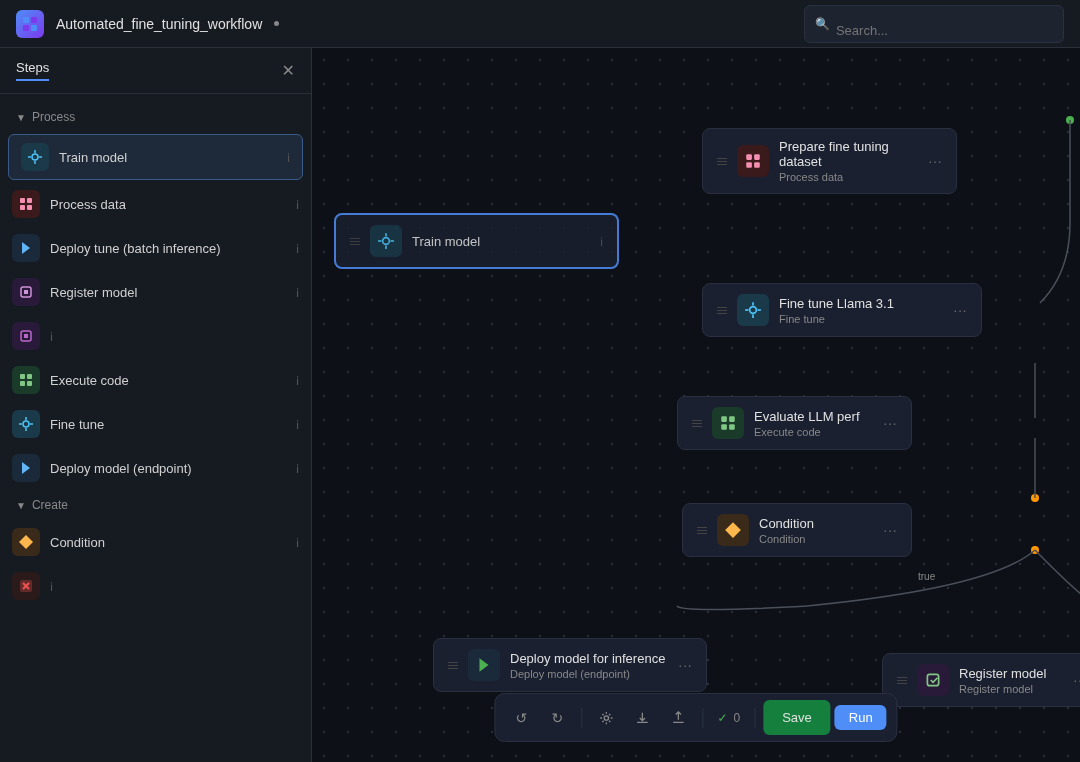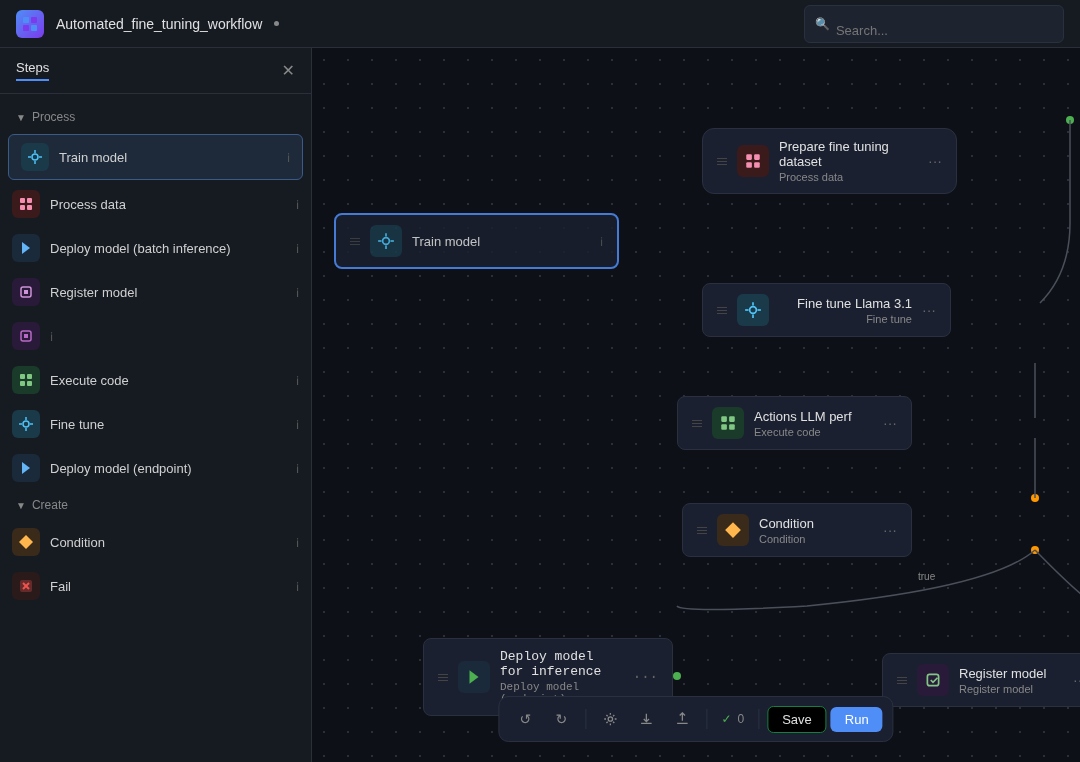--- a/index.html
+++ b/index.html
@@ -256,22 +256,22 @@
       background: #2a3040;
       margin: 0 4px;
     }
     .toolbar-status {
       display: flex; align-items: center; gap: 6px;
       font-size: 12px; color: #888;
       padding: 0 6px;
     }
     .status-check { color: #4caf50; }
     .toolbar-save {
-      background: #000000;
-      border: 1px solid #15803d;
+      background: #15803d;
+      border: 5px solid #15803d;
       color: #e0e0e0;
       border-radius: 6px;
       padding: 5px 14px;
       font-size: 13px;
       cursor: pointer;
     }
     .toolbar-run {
       background: #4f8ef7;
       border: none;
       color: white;
@@ -346,21 +346,21 @@
         <span class="step-label">Process data</span>
         <span class="step-info">ℹ</span>
       </div>
 
       <div class="step-item">
         <div class="step-icon icon-deploy-batch">
           <svg width="16" height="16" viewBox="0 0 16 16" fill="none">
             <polygon points="4,2 12,8 4,14" fill="#64b5f6"></polygon>
           </svg>
         </div>
-        <span class="step-label">Deploy model (batch inference)</span>
+        <span class="step-label">Deploy tune (batch inference)</span>
         <span class="step-info">ℹ</span>
       </div>
 
       <div class="step-item">
         <div class="step-icon icon-register">
           <svg width="16" height="16" viewBox="0 0 16 16" fill="none">
             <rect x="3" y="3" width="10" height="10" rx="2" stroke="#ce93d8" stroke-width="1.5" fill="none"></rect>
             <rect x="6" y="6" width="4" height="4" fill="#ce93d8"></rect>
           </svg>
         </div>
@@ -431,21 +431,20 @@
       </div>
 
       <div class="step-item">
         <div class="step-icon icon-fail">
           <svg width="16" height="16" viewBox="0 0 16 16" fill="none">
             <rect x="2" y="2" width="12" height="12" rx="2" fill="#ef5350" opacity="0.3"></rect>
             <line x1="5" y1="5" x2="11" y2="11" stroke="#ef5350" stroke-width="2"></line>
             <line x1="11" y1="5" x2="5" y2="11" stroke="#ef5350" stroke-width="2"></line>
           </svg>
         </div>
-        <span class="step-label">Fail</span>
         <span class="step-info">ℹ</span>
       </div>
     </div>
   </div>
 
   <div class="canvas">
 
     <svg class="canvas-svg">
 
       <circle cx="758" cy="72" r="4" fill="#4caf50"></circle>
@@ -490,42 +489,42 @@
           <line x1="1" y1="8" x2="4" y2="8" stroke="#4fc3f7" stroke-width="1.5"></line>
           <line x1="12" y1="8" x2="15" y2="8" stroke="#4fc3f7" stroke-width="1.5"></line>
         </svg>
       </div>
       <div class="node-info">
         <div class="node-title">Train model</div>
       </div>
       <span class="step-info">ℹ</span>
     </div>
 
-    <div class="node" style="left: 390px; top: 80px; width: 255px; border-radius: 12px;">
+    <div class="node" style="left: 390px; top: 80px; width: 255px;">
       <div class="node-drag-handle">
         <span></span>
           <span></span>
           <span></span>
       </div>
       <div class="node-icon icon-process">
         <svg width="18" height="18" viewBox="0 0 16 16" fill="none">
           <rect x="2" y="2" width="5" height="5" rx="1" fill="#f48fb1"></rect>
           <rect x="9" y="2" width="5" height="5" rx="1" fill="#f48fb1"></rect>
           <rect x="2" y="9" width="5" height="5" rx="1" fill="#f48fb1"></rect>
           <rect x="9" y="9" width="5" height="5" rx="1" fill="#f48fb1"></rect>
         </svg>
       </div>
       <div class="node-info">
         <div class="node-title">Prepare fine tuning dataset</div>
         <div class="node-subtitle">Process data</div>
       </div>
       <span class="node-menu">···</span>
     </div>
 
-    <div class="node" style="left: 390px; top: 235px; width: 249px; text-align: right;">
+    <div class="node" style="left: 390px; top: 235px; width: 280px;">
       <div class="node-drag-handle">
         <span></span>
           <span></span>
           <span></span>
       </div>
       <div class="node-icon icon-finetune">
         <svg width="18" height="18" viewBox="0 0 16 16" fill="none">
           <circle cx="8" cy="8" r="3" stroke="#4fc3f7" stroke-width="1.5"></circle>
           <line x1="8" y1="1" x2="8" y2="4" stroke="#4fc3f7" stroke-width="1.5"></line>
           <line x1="8" y1="12" x2="8" y2="15" stroke="#4fc3f7" stroke-width="1.5"></line>
@@ -548,21 +547,21 @@
       </div>
       <div class="node-icon icon-execute">
         <svg width="18" height="18" viewBox="0 0 16 16" fill="none">
           <rect x="2" y="2" width="5" height="5" rx="1" fill="#81c784"></rect>
           <rect x="9" y="2" width="5" height="5" rx="1" fill="#81c784"></rect>
           <rect x="2" y="9" width="5" height="5" rx="1" fill="#81c784"></rect>
           <rect x="9" y="9" width="5" height="5" rx="1" fill="#81c784"></rect>
         </svg>
       </div>
       <div class="node-info">
-        <div class="node-title">Actions LLM perf</div>
+        <div class="node-title">Evaluate LLM perf</div>
         <div class="node-subtitle">Execute code</div>
       </div>
       <span class="node-menu">···</span>
     </div>
 
     <div class="node" style="left: 370px; top: 455px; width: 230px;">
       <div class="node-drag-handle">
         <span></span>
           <span></span>
           <span></span>
@@ -572,21 +571,21 @@
           <polygon points="8,1 15,8 8,15 1,8" fill="#ffb74d"></polygon>
         </svg>
       </div>
       <div class="node-info">
         <div class="node-title">Condition</div>
         <div class="node-subtitle">Condition</div>
       </div>
       <span class="node-menu">···</span>
     </div>
 
-    <div class="node" style="left: 111px; top: 590px; width: 250px; font-family: Liberation Mono, monospace;">
+    <div class="node" style="left: 121px; top: 590px; width: 274px;">
       <div class="node-drag-handle">
         <span></span>
           <span></span>
           <span></span>
       </div>
       <div class="node-icon icon-deploy-ep">
         <svg width="18" height="18" viewBox="0 0 16 16" fill="none">
           <polygon points="4,2 12,8 4,14" fill="#4caf50"></polygon>
         </svg>
       </div>

